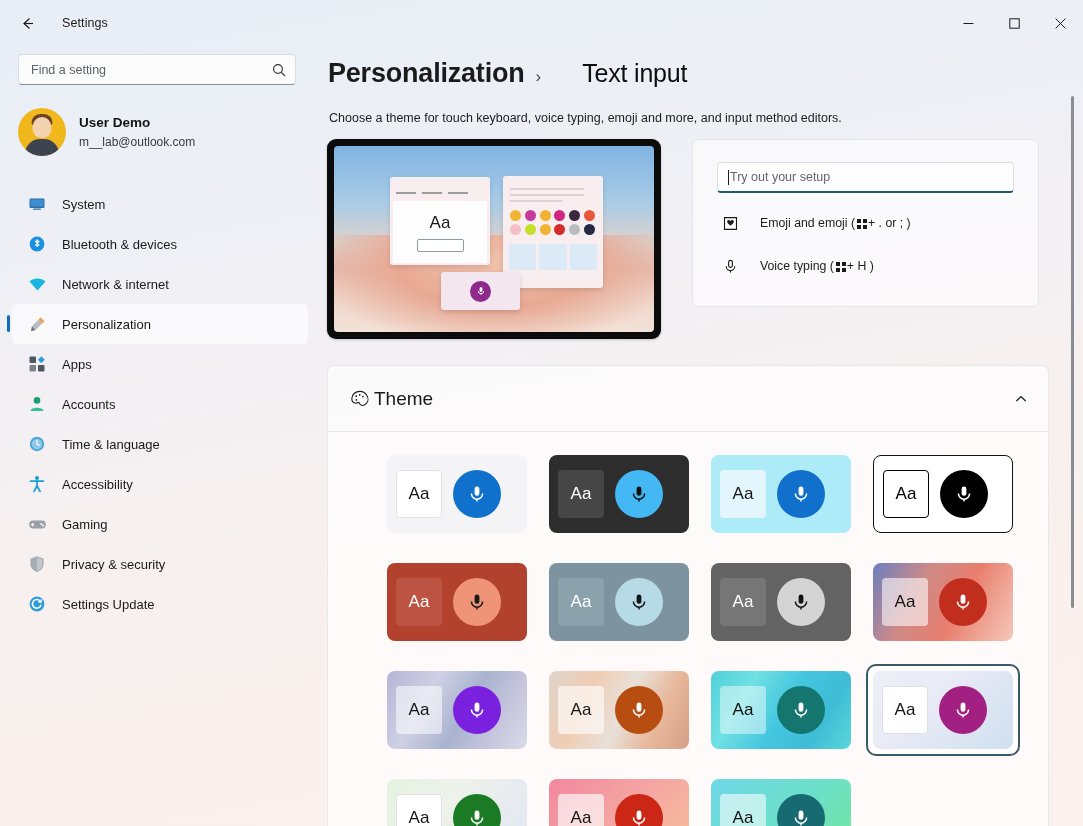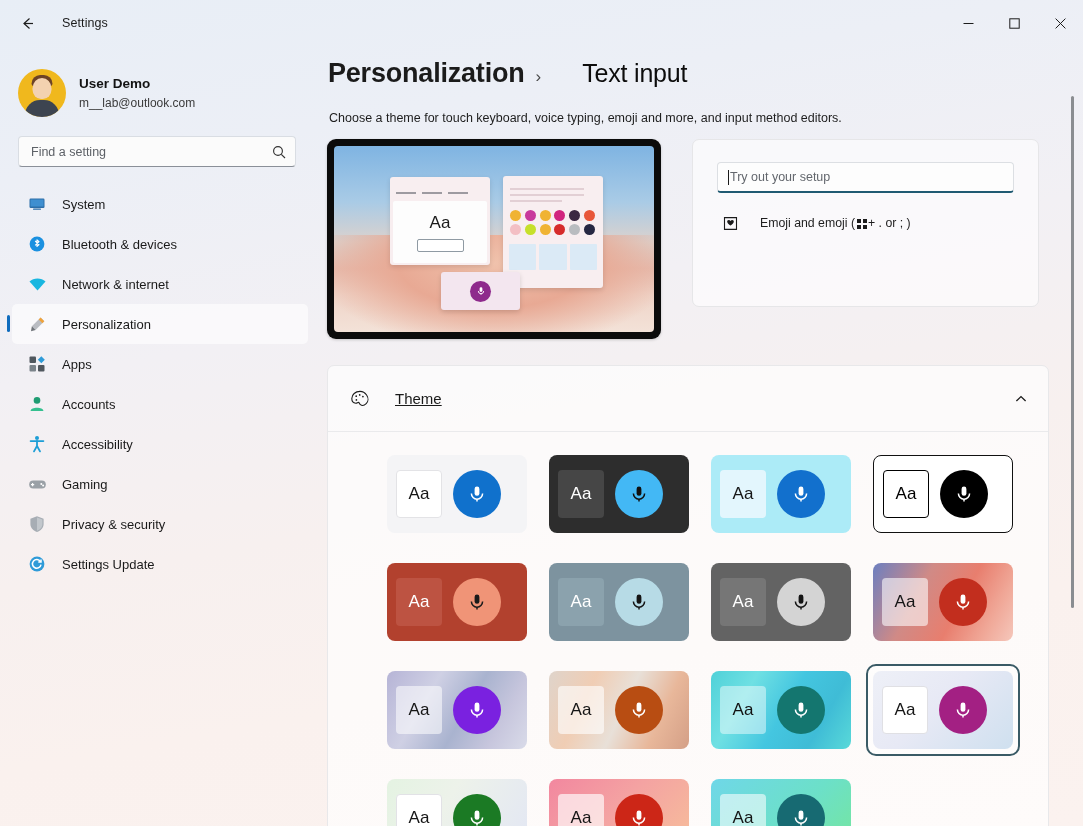--- a/index.html
+++ b/index.html
@@ -285,21 +285,21 @@
     border: 1px solid #e8e8ea;
     border-radius: 7px;
     overflow: hidden;
   }
   #theme-head {
     height: 66px; display:flex; align-items:center;
     padding: 0 20px 0 18px;
     border-bottom: 1px solid #eaeaec;
   }
   #palette-ico { width:28px; height:28px; display:flex; align-items:center; justify-content:center; }
-  #theme-title { margin-left: 21px; font-size: 15px; color:#1a1a1a;text-decoration:underline; }
+  #theme-title { font-size: 19px; color:#1a1a1a; }
   #theme-chevron { margin-left:auto; color:#1b1b1b; display:flex; }
 
   #theme-grid {
     display: grid;
     grid-template-columns: repeat(4, 154px);
     gap: 16px 0;
     justify-content: space-between;
     padding: 16px 28px 20px 52px;
   }
   .tile {
@@ -377,43 +377,43 @@
         <svg width="11" height="11" viewBox="0 0 11 11" stroke="currentColor" stroke-width="1">
             <path d="M0.6 0.6 L10.4 10.4"></path>
             <path d="M10.4 0.6 L0.6 10.4"></path>
           </svg>
       </div>
     </div>
   </div>
 
   <div id="sidebar">
 
-    <div id="account">
-      <div id="avatar">
-        <div class="hair"></div>
-          <div class="head"></div>
-        <div class="collar"></div>
-          <div class="body"></div>
-      </div>
-      <div id="acct-text">
-        <div id="acct-name">User Demo</div>
-        <div id="acct-mail">m__lab@outlook.com</div>
-      </div>
-    </div>
-
     <div id="search-wrap">
       <input id="search-input" value="" placeholder="Find a setting" style="">
       <span id="search-icon">
         <svg width="14" height="14" viewBox="0 0 14 14" fill="none" stroke="currentColor" stroke-width="1.15">
           <circle cx="6" cy="6" r="4.4"></circle>
             <path d="M9.3 9.3 L13 13"></path>
         </svg>
       </span>
     </div>
 
+    <div id="account">
+      <div id="avatar">
+        <div class="hair"></div>
+          <div class="head"></div>
+        <div class="collar"></div>
+          <div class="body"></div>
+      </div>
+      <div id="acct-text">
+        <div id="acct-name">User Demo</div>
+        <div id="acct-mail">m__lab@outlook.com</div>
+      </div>
+    </div>
+
     <div id="navlist">
 
       <div class="nav-item">
         <span class="nav-ico">
           <svg width="18" height="18" viewBox="0 0 18 18">
               <rect x="1.5" y="3.5" width="15" height="9.5" rx="1.2" fill="#2d6ea8"></rect>
               <rect x="2.5" y="4.5" width="13" height="7" fill="#3f8fd0"></rect>
               <rect x="5" y="13.6" width="8" height="1.2" rx=".6" fill="#2d6ea8"></rect>
             </svg>
         </span>
@@ -465,20 +465,30 @@
       <div class="nav-item">
         <span class="nav-ico">
           <svg width="18" height="18" viewBox="0 0 18 18">
               <circle cx="9" cy="5.4" r="3.3" fill="#1f9c72"></circle>
               <path d="M2.6 16 C2.6 11.8 15.4 11.8 15.4 16 Z" fill="#35c08f"></path>
             </svg>
         </span>
         <span class="nav-label">Accounts</span>
       </div>
 
+      <div class="nav-item">
+        <span class="nav-ico">
+          <svg width="18" height="18" viewBox="0 0 18 18">
+              <circle cx="9" cy="9" r="7.2" fill="#4ba4d8"></circle>
+              <circle cx="9" cy="9" r="5.3" fill="#8fcae8"></circle>
+              <path d="M9 5 V9 L11.6 10.6" fill="none" stroke="#fff" stroke-width="1.2"></path>
+            </svg>
+        </span>
+        <span class="nav-label">Time &amp; language</span>
+      </div>
 
       <div class="nav-item">
         <span class="nav-ico">
           <svg width="18" height="18" viewBox="0 0 18 18">
               <circle cx="9" cy="3" r="2" fill="#1d9ed6"></circle>
               <path d="M2.6 6.1 H15.4" stroke="#1d9ed6" stroke-width="1.8" stroke-linecap="round"></path>
               <path d="M9 6 v5 M9 11 L6 16.4 M9 11 L12 16.4" stroke="#1d9ed6" stroke-width="1.8" stroke-linecap="round" fill="none"></path>
             </svg>
         </span>
         <span class="nav-label">Accessibility</span>
@@ -602,20 +612,34 @@
               <path d="M8.5 6.1 C7.4 4.3 4.6 5.1 5.3 7.3 C5.8 8.9 8.5 10.6 8.5 10.6 C8.5 10.6 11.2 8.9 11.7 7.3 C12.4 5.1 9.6 4.3 8.5 6.1 Z" fill="currentColor" stroke="none"></path>
             </svg>
           </span>
           <span class="try-label">
             <span>Emoji and emoji (</span>
             <span class="winkey"></span>
             <span> + . or ; )</span>
           </span>
         </div>
 
+        <div class="try-row">
+          <span class="try-ico">
+            <svg width="17" height="17" viewBox="0 0 17 17" fill="none" stroke="currentColor" stroke-width="1.1">
+              <rect x="6.6" y="2.4" width="3.8" height="7" rx="1.9"></rect>
+              <path d="M4.2 8.3 a4.3 4.3 0 0 0 8.6 0"></path>
+              <path d="M8.5 12.6 v2"></path>
+            </svg>
+          </span>
+          <span class="try-label">
+            <span>Voice typing (</span>
+            <span class="winkey"></span>
+            <span> + H )</span>
+          </span>
+        </div>
       </div>
     </div>
 
     <div id="theme-card">
       <div id="theme-head">
         <span id="palette-ico">
           <svg width="20" height="20" viewBox="0 0 20 20" fill="none" stroke="#1b1b1b" stroke-width="1.1">
             <path d="M10 2.4 C5.3 2.4 1.8 5.6 1.8 9.6 C1.8 12.6 3.8 14.2 5.8 14.2 C7.2 14.2 7.6 13.4 8.4 13.4 C9.4 13.4 9.2 14.7 10.4 15.6 C11.9 16.8 14.3 16.5 16.2 14.7 C18.3 12.7 18.6 9 16.6 6 C14.9 3.5 12.6 2.4 10 2.4 Z"></path>
             <circle cx="6.2" cy="7.2" r=".85" fill="#1b1b1b" stroke="none"></circle>
             <circle cx="9.7" cy="5.9" r=".85" fill="#1b1b1b" stroke="none"></circle>

